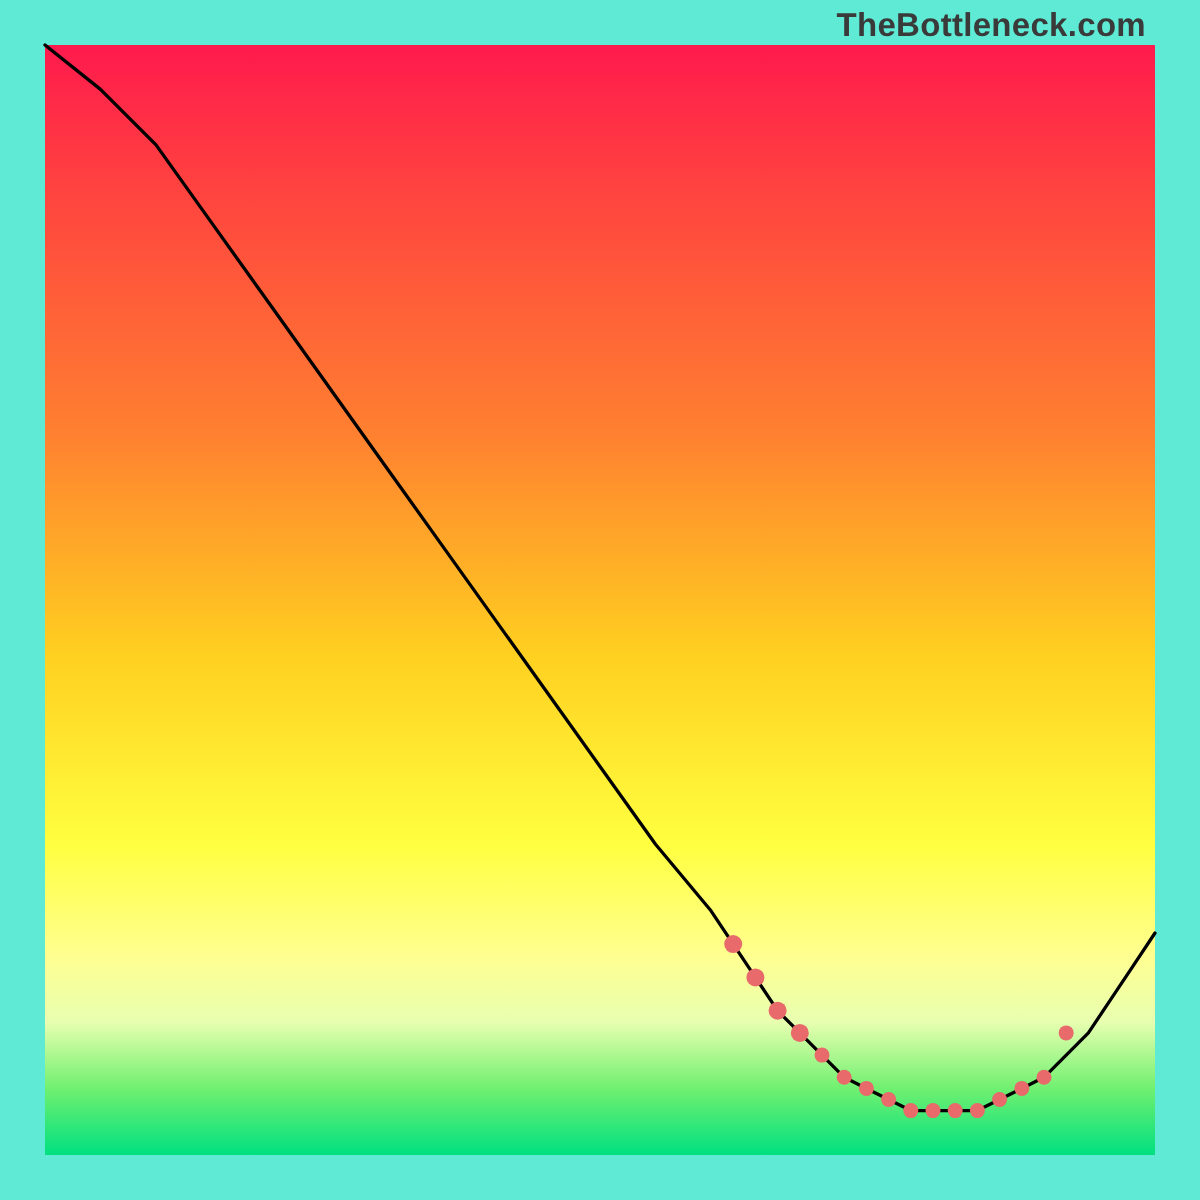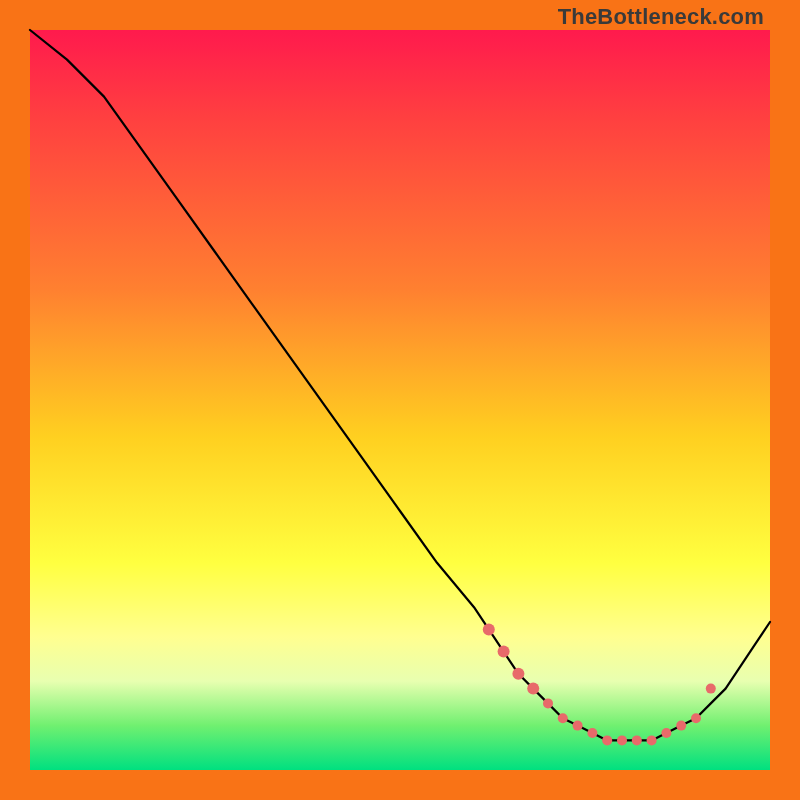--- a/index.html
+++ b/index.html
@@ -8,21 +8,21 @@
     width: 800px;
     height: 800px;
     background: #000;
     overflow: hidden;
     font-family: Arial, Helvetica, sans-serif;
   }
   .frame {
     position: relative;
     width: 800px;
     height: 800px;
-    background: #f97316;
+    background: #5eead4;
   }
   .plot {
     position: absolute;
     left: 30px;
     top: 30px;
     width: 740px;
     height: 740px;
     
     background: linear-gradient(
       to bottom,

